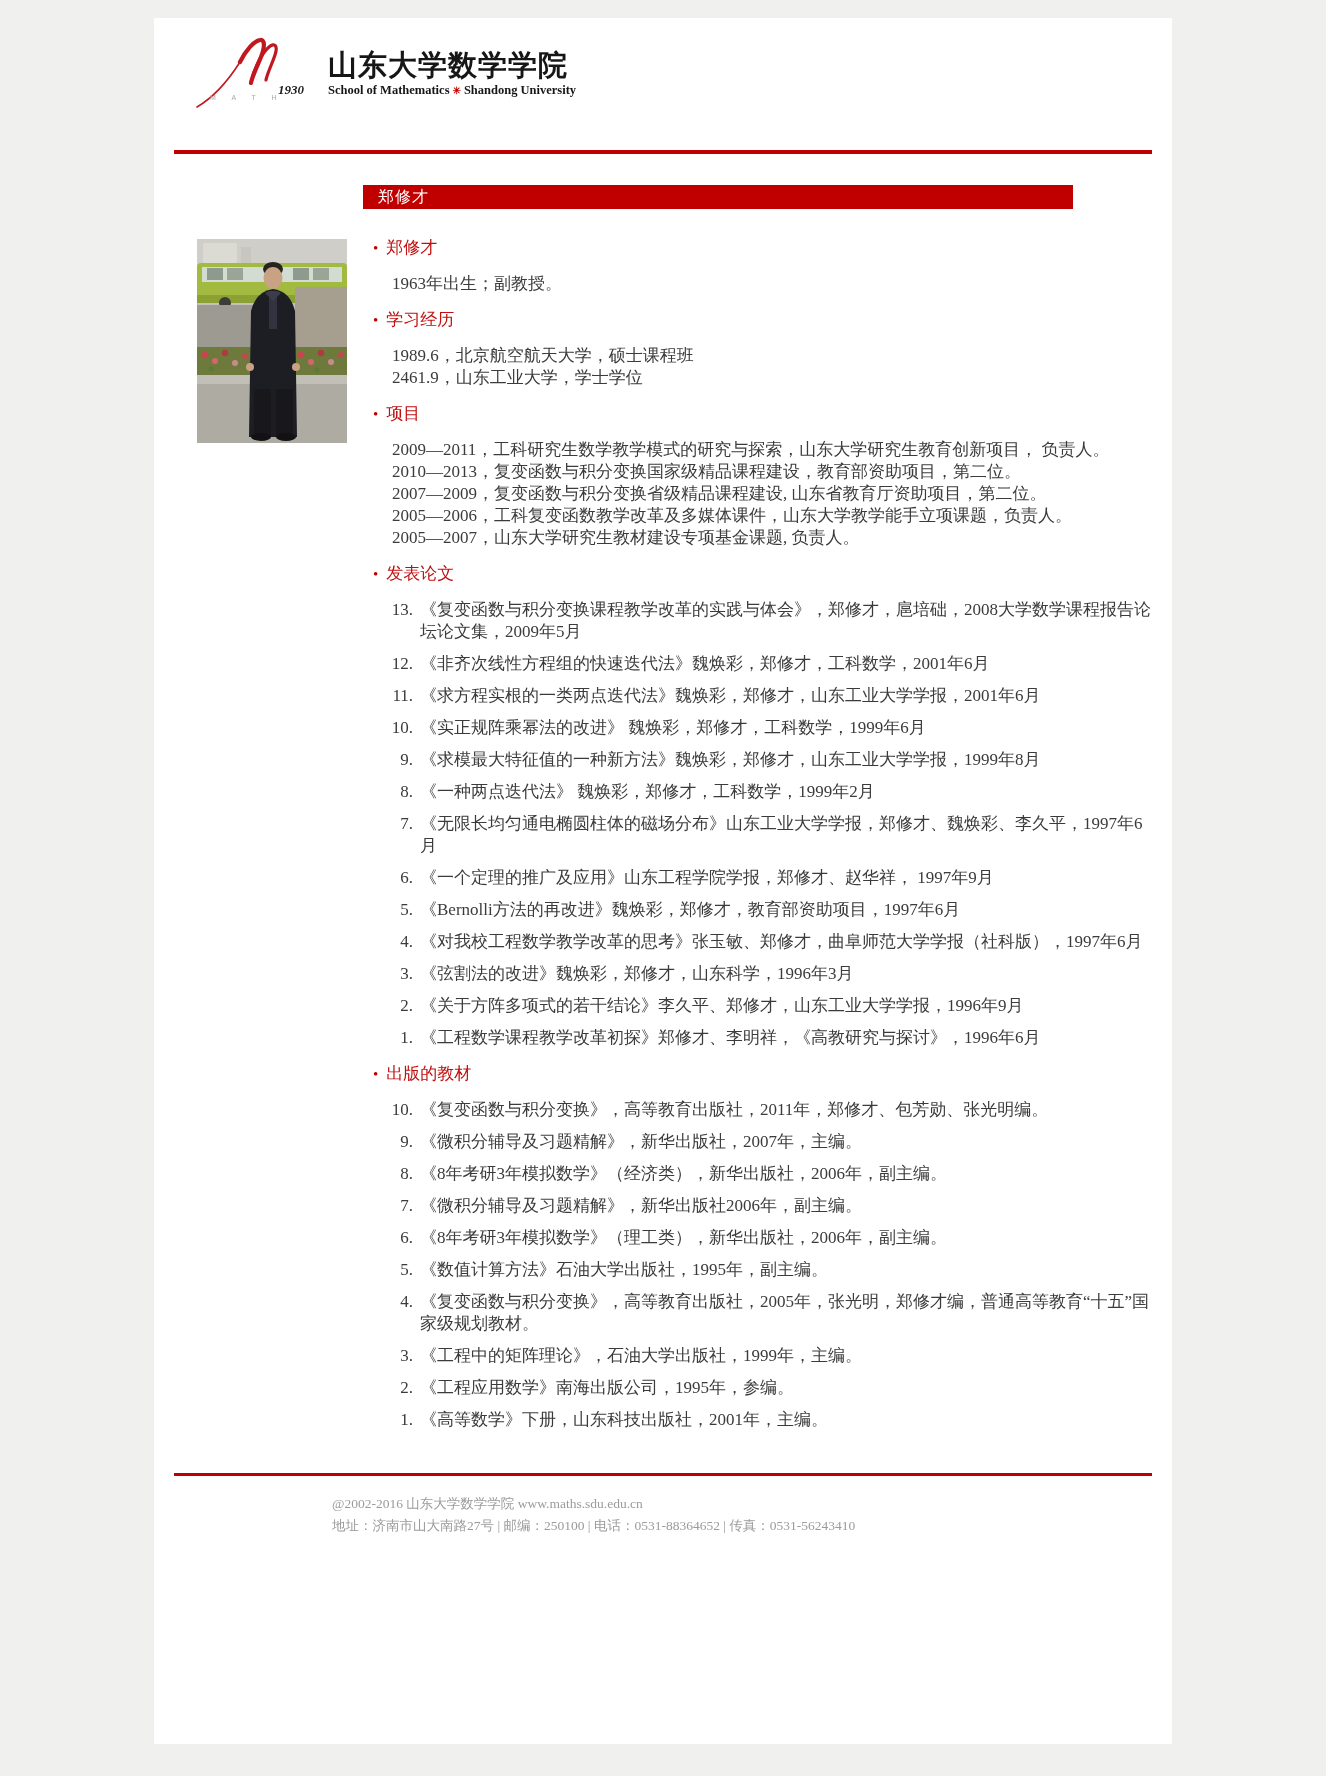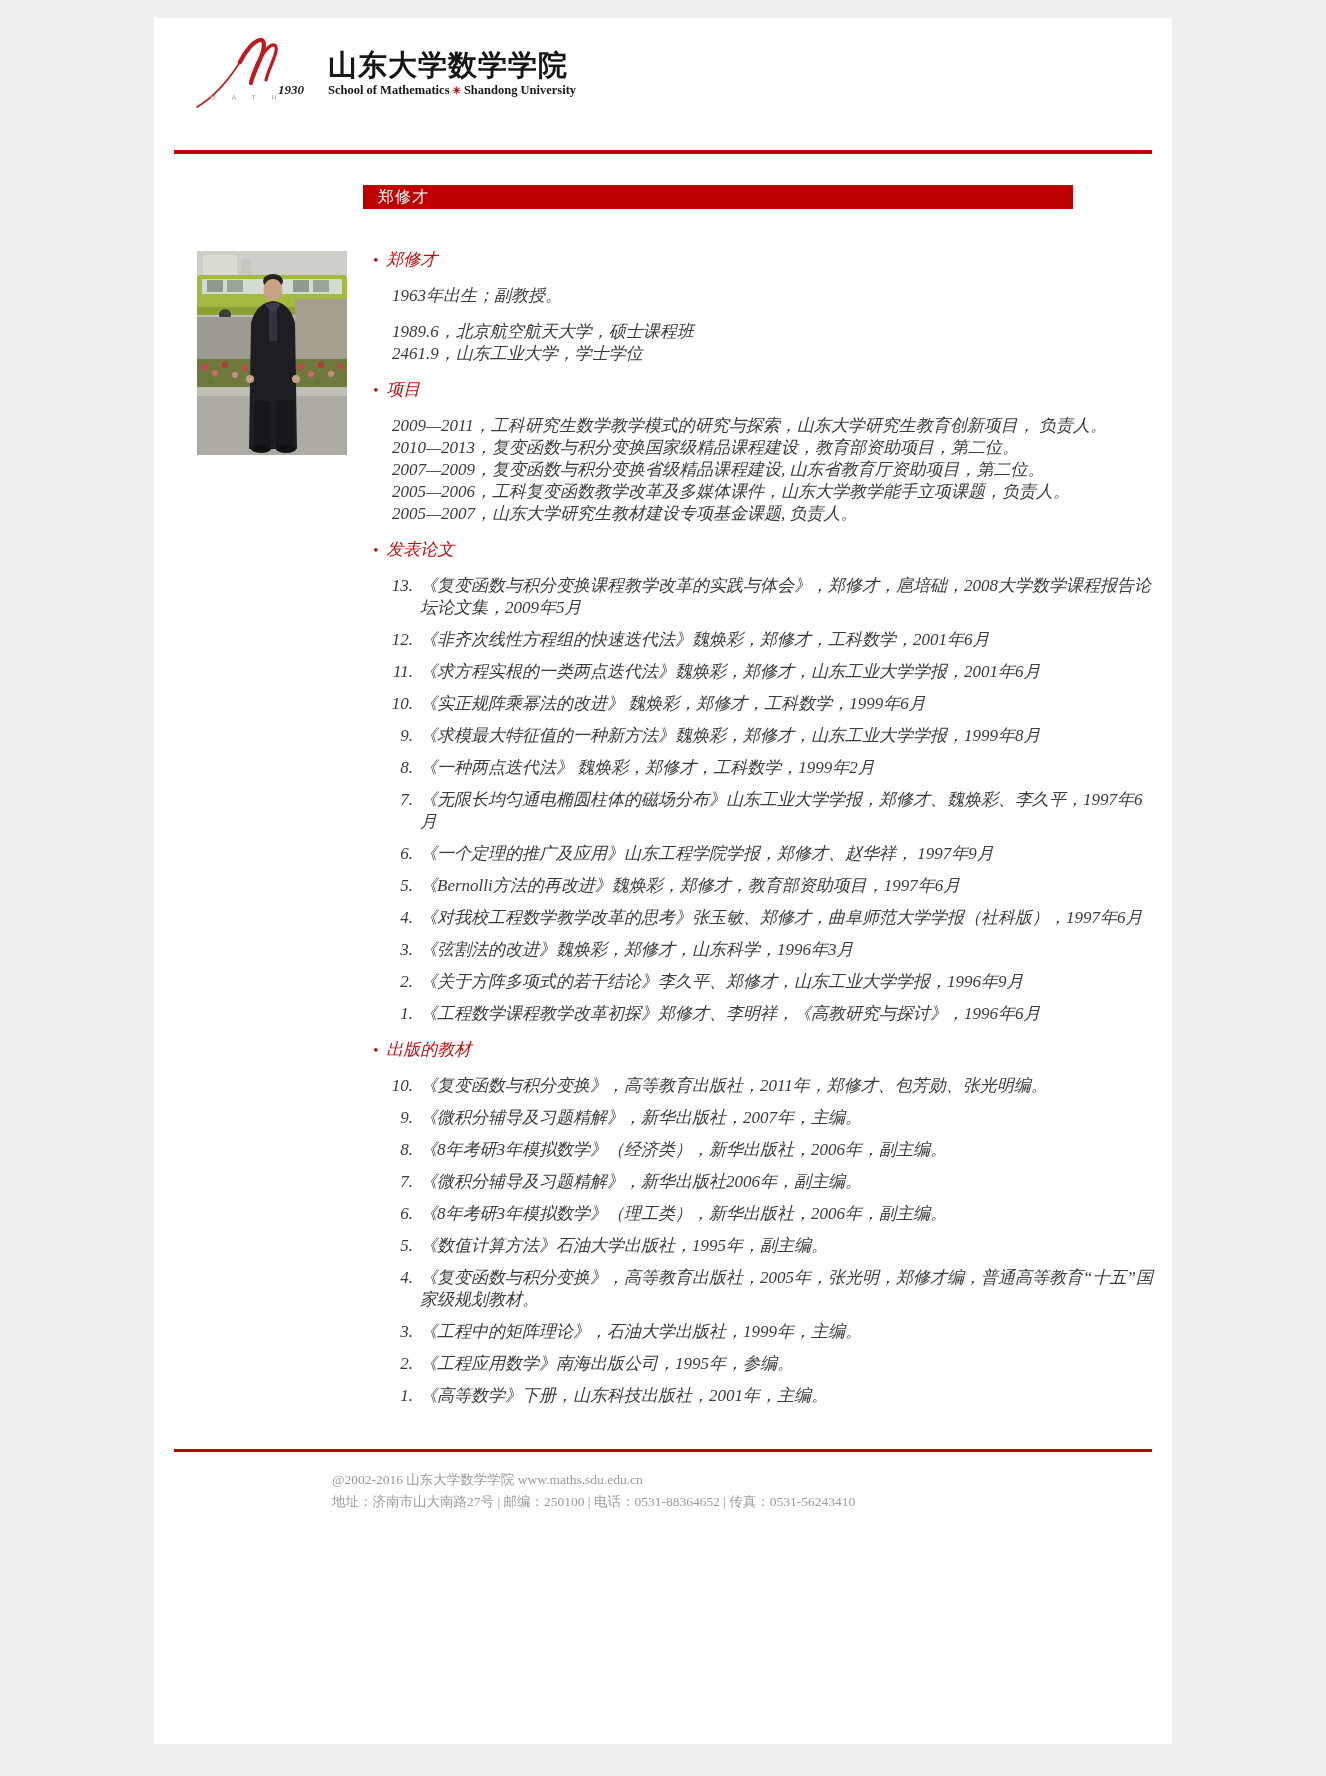--- a/index.html
+++ b/index.html
@@ -18,21 +18,21 @@
   .logo-cn{font-size:29px;font-weight:bold;color:#161616;letter-spacing:1px;line-height:34px;}
   .logo-en{font-size:12.5px;font-weight:bold;color:#161616;margin-top:1px;}
   .logo-sep{color:#c00000;font-size:10px;padding:0 3px;}
   .redline{height:4px;background:#c00000;margin:0 20px;}
 
   
   .banner{margin:31px 0 0 209px;width:710px;height:24px;background:#c00000;color:#ffffff;
           font-size:16px;line-height:24px;padding-left:15px;box-sizing:border-box;letter-spacing:1px;}
 
   
-  .content{position:relative;margin-left:209px;padding-right:14px;margin-top:40px;font-style:italic;}
+  .content{position:relative;margin-left:209px;padding-right:14px;margin-top:28px;}
   .photo{position:absolute;left:-166px;top:2px;width:150px;height:204px;overflow:hidden;}
   .section{margin-bottom:14px;}
   .sec-head{padding-left:10px;color:#c00f0f;font-size:17px;line-height:22px;margin-bottom:14px;}
   .bullet{color:#c00000;font-size:15px;margin-right:8px;}
   .sec-body{margin-left:29px;color:#3b3b3b;font-size:17px;line-height:22px;}
   .sec-body .pline{margin:0;}
   .pub-list{margin-left:26px;}
   .pub-item{display:flex;margin-bottom:10px;color:#3b3b3b;font-size:17px;line-height:22px;}
   .pub-num{width:24px;text-align:right;flex-shrink:0;}
   .pub-text{margin-left:7px;flex:1;}
@@ -120,20 +120,21 @@
         </svg>
       </div>
       <main id="sections-mount">
           <section class="section">
             <div class="sec-head"><span class="bullet">•</span><span>郑修才</span></div>
             <div class="sec-body">
               <div class="pline">1963年出生；副教授。</div>
             </div>
           </section>
           <section class="section">
+            <div class="sec-head"><span class="bullet">•</span><span>学习经历</span></div>
             <div class="sec-body">
               <div class="pline">1989.6，北京航空航天大学，硕士课程班</div>
               <div class="pline">2461.9，山东工业大学，学士学位</div>
             </div>
           </section>
           <section class="section">
             <div class="sec-head"><span class="bullet">•</span><span>项目</span></div>
             <div class="sec-body">
               <div class="pline">2009—2011，工科研究生数学教学模式的研究与探索，山东大学研究生教育创新项目， 负责人。</div>
               <div class="pline">2010—2013，复变函数与积分变换国家级精品课程建设，教育部资助项目，第二位。</div>

